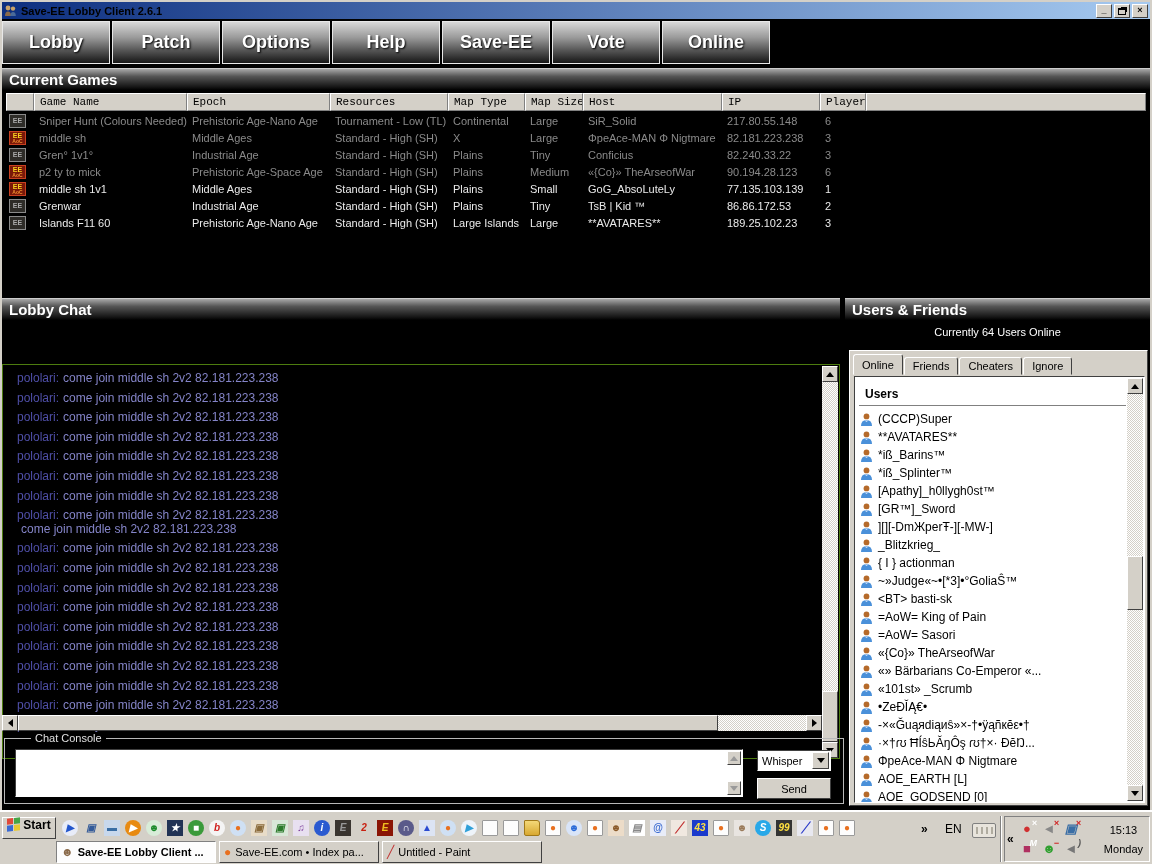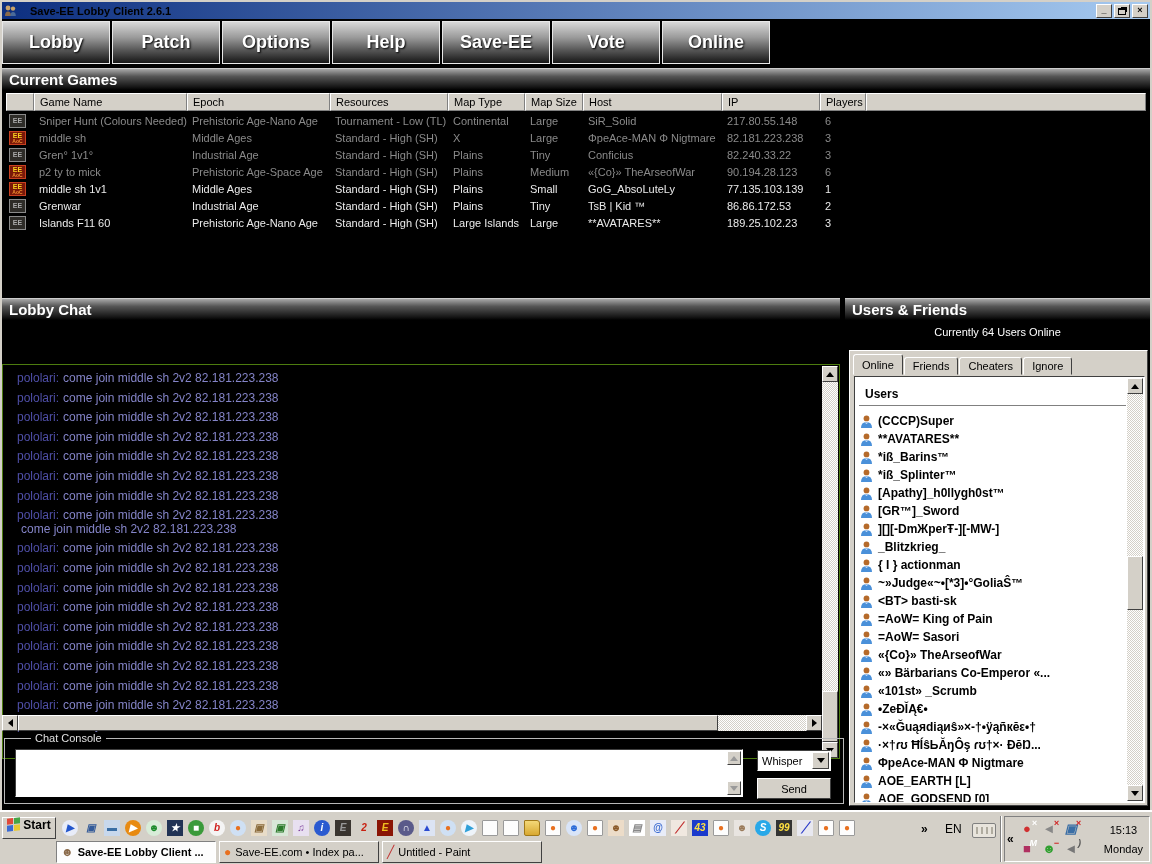--- a/index.html
+++ b/index.html
@@ -12,21 +12,21 @@
   html,body{width:1152px;height:864px;overflow:hidden;}
   body{background:#000;font-family:"Liberation Sans",sans-serif;position:relative;}
   .abs{position:absolute;}
 
   
   #app{position:absolute;left:0;top:0;width:1152px;height:810px;background:#000;
        border-left:2px solid var(--face);border-right:2px solid var(--face);border-top:2px solid var(--face);}
   .titlebar{position:absolute;left:0;top:0;width:1148px;height:17px;
        background:linear-gradient(to right,var(--titlebar-1),var(--titlebar-2));
        display:flex;align-items:center;padding:0 2px;}
-  .titlebar .ttl{font-size:11px;font-weight:bold;color:#000;margin-left:13px;flex:1;white-space:nowrap;}
+  .titlebar .ttl{font-size:11px;font-weight:bold;color:#000;margin-left:4px;flex:1;white-space:nowrap;}
   .winbtn{width:16px;height:14px;background:var(--face);border:1px solid;border-color:#fff #404040 #404040 #fff;
        font-size:9px;font-weight:bold;color:#000;display:flex;align-items:center;justify-content:center;margin-left:2px;line-height:1;}
   .restore-shape{width:8px;height:7px;border:1px solid #000;border-top-width:2px;box-shadow:2px -2px 0 -1px #000;margin-top:1px;}
   .appicon{width:13px;height:13px;display:inline-block;}
 
   
   .menubar{position:absolute;left:0;top:17px;width:1148px;height:47px;background:#000;display:flex;gap:2px;padding:2px 0 0 0;text-align:right;}
   .mbtn{width:108px;height:43px;border:1px solid #e8e8e8;color:#fff;font-size:18px;font-weight:bold;
         background:linear-gradient(#d8d8d8,#9a9a9a 38%,#585858 68%,#161616);
         display:flex;align-items:center;justify-content:center;text-shadow:1px 1px 2px #000;}
@@ -36,21 +36,21 @@
         color:#fff;font-size:15px;font-weight:bold;display:flex;align-items:center;padding-left:7px;
         border-top:1px solid #ccc;}
 
   .hdr-games{position:absolute;left:0;top:66px;width:1148px;}
   .hdr-chat{position:absolute;left:0;top:296px;width:838px;}
   .hdr-users{position:absolute;left:843px;top:296px;width:305px;}
 
   
   .games-body{position:absolute;left:0;top:88px;width:1148px;height:204px;background:#000;}
   .tgrid{display:grid;grid-template-columns:28px 153px 143px 118px 77px 58px 139px 98px 46px minmax(0,1fr);}
-  .thead{position:absolute;left:4px;top:3px;width:1140px;}
+  .thead{position:absolute;left:4px;top:3px;width:1140px;font-family:Liberation Mono, monospace;}
   .th{height:18px;background:var(--face);border:1px solid;border-color:#fff #808080 #808080 #fff;
       font-size:11px;color:#000;display:flex;align-items:center;padding-left:5px;overflow:hidden;white-space:nowrap;}
   .rows{position:absolute;left:4px;top:22px;width:1140px;}
   .grow{height:17px;align-items:center;font-size:11px;color:var(--row-lit);}
   .grow.dim{color:var(--row-dim);}
   .grow>span{overflow:hidden;white-space:nowrap;padding-left:5px;}
   .gicon{width:17px;height:14px;margin-left:3px;display:flex;flex-direction:column;align-items:center;justify-content:center;
          font-weight:bold;line-height:1;padding:0!important;}
   .gicon.ee{background:#2e2c28;border:1px solid #8a8a8a;color:#aaa;}
   .gicon.ee::before{content:"EE";font-size:7px;}
@@ -105,21 +105,21 @@
   .users-panel{position:absolute;left:847px;top:348px;width:299px;height:456px;background:var(--face);
                border:1px solid;border-color:#fff #404040 #404040 #fff;}
   .tabs{position:absolute;left:3px;top:3px;height:21px;display:flex;align-items:flex-end;}
   .tab{background:var(--face);border:1px solid;border-color:#fff #404040 transparent #fff;
        border-radius:3px 3px 0 0;font-size:11px;color:#000;padding:2px 8px 3px 8px;height:18px;margin-right:1px;}
   .tab.active{height:21px;font-weight:normal;position:relative;z-index:2;padding-top:4px;}
   .ulist{position:absolute;left:4px;top:25px;width:291px;height:427px;background:#fff;
          border:1px solid;border-color:#404040 #fff #fff #404040;overflow:hidden;}
   .ulist-inner{position:absolute;left:4px;top:8px;right:18px;bottom:0;}
   .ulist-title{font-size:12px;font-weight:bold;color:#000;padding:2px 0 4px 6px;border-bottom:1px solid #808080;margin-bottom:4px;}
-  .uitem{height:18px;display:flex;align-items:flex-end;font-size:12px;color:#000;white-space:nowrap;overflow:hidden;font-weight:bold;}
+  .uitem{height:18px;display:flex;align-items:center;font-size:12px;color:#000;white-space:nowrap;overflow:hidden;}
   .uitem svg{margin:0 5px 0 1px;flex:none;}
   .ulist-vsb{position:absolute;right:1px;top:1px;width:16px;height:423px;}
 
   
   #taskbar{position:absolute;left:0;top:810px;width:1152px;height:54px;background:var(--face);border-top:2px solid #fff;}
   .startbtn{position:absolute;left:2px;top:5px;width:54px;height:22px;background:var(--face);
         border:1px solid;border-color:#fff #404040 #404040 #fff;display:flex;align-items:flex-start;justify-content:center;gap:3px;
         font-size:12px;font-weight:bold;color:#000;}
   .flag{width:13px;height:13px;display:grid;grid-template-columns:6px 6px;grid-template-rows:6px 6px;gap:1px;transform:skewY(-6deg);}
   .flag i{display:block;}

